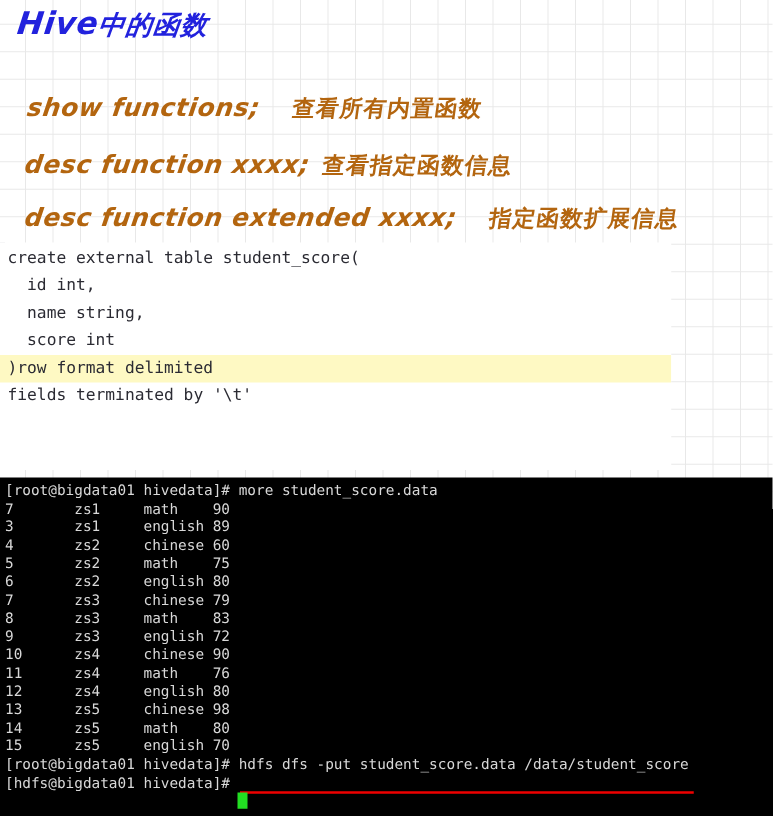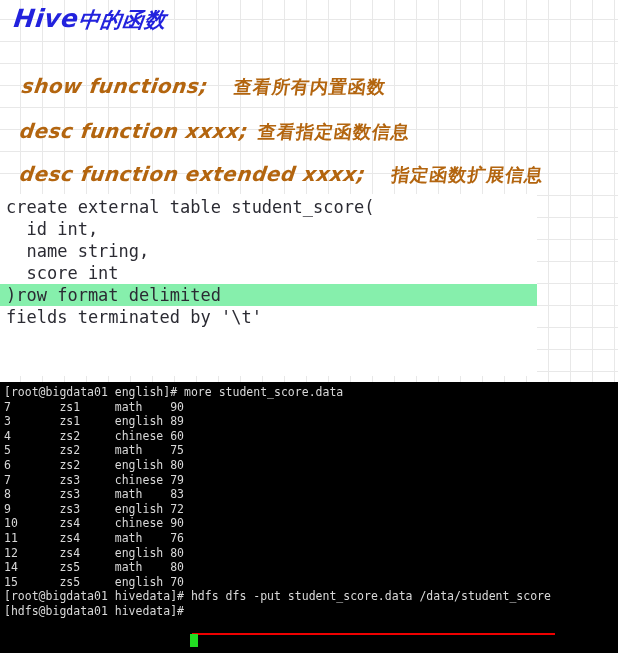--- a/index.html
+++ b/index.html
@@ -73,21 +73,21 @@
 
   
   #code-block {
     position: absolute;
     left: 0;
     top: 194px;
     width: 537px;
     height: 182px;
     background: #ffffff;
     font-family: "DejaVu Sans Mono", monospace;
-    font-size: 17px;
+    font-size: 13px;
     line-height: 22px;
     color: #2b2b33;
     padding-left: 6px;
     padding-top: 2px;
     overflow: hidden;
   }
 
   #code-gutter {
     position: absolute;
     left: 0;
@@ -95,21 +95,21 @@
     width: 4px;
     height: 182px;
     background: #d9d9dd;
   }
 
   .code-line {
     white-space: pre;
     height: 22px;
   }
   .code-line.hl {
-    background: #86efac;
+    background: #fef9c3;
     margin-left: -6px;
     padding-left: 6px;
     width: 537px;
   }
 
   
   #terminal {
     position: absolute;
     left: 0;
     top: 382px;
@@ -176,31 +176,32 @@
 <div id="code-block">
     <div class="code-line">create external table student_score(</div>
     <div class="code-line">  id int,</div>
     <div class="code-line">  name string,</div>
     <div class="code-line">  score int</div>
     <div class="code-line hl">)row format delimited</div>
     <div class="code-line">fields terminated by '\t'</div>
   </div>
 
 <div id="terminal">
-    <div class="term-line">[root@bigdata01 english]# more student_score.data</div>
+    <div class="term-line">[root@bigdata01 hivedata]# more student_score.data</div>
     <div class="term-line">7       zs1     math    90</div>
     <div class="term-line">3       zs1     english 89</div>
     <div class="term-line">4       zs2     chinese 60</div>
     <div class="term-line">5       zs2     math    75</div>
     <div class="term-line">6       zs2     english 80</div>
     <div class="term-line">7       zs3     chinese 79</div>
     <div class="term-line">8       zs3     math    83</div>
     <div class="term-line">9       zs3     english 72</div>
     <div class="term-line">10      zs4     chinese 90</div>
     <div class="term-line">11      zs4     math    76</div>
     <div class="term-line">12      zs4     english 80</div>
+    <div class="term-line">13      zs5     chinese 98</div>
     <div class="term-line">14      zs5     math    80</div>
     <div class="term-line">15      zs5     english 70</div>
     <div class="term-line">[root@bigdata01 hivedata]# hdfs dfs -put student_score.data /data/student_score</div>
     <div class="term-line">[hdfs@bigdata01 hivedata]# </div>
   </div>
 <div class="red-rule"></div>
 <div class="cursor"></div>
 
 </body></html>

